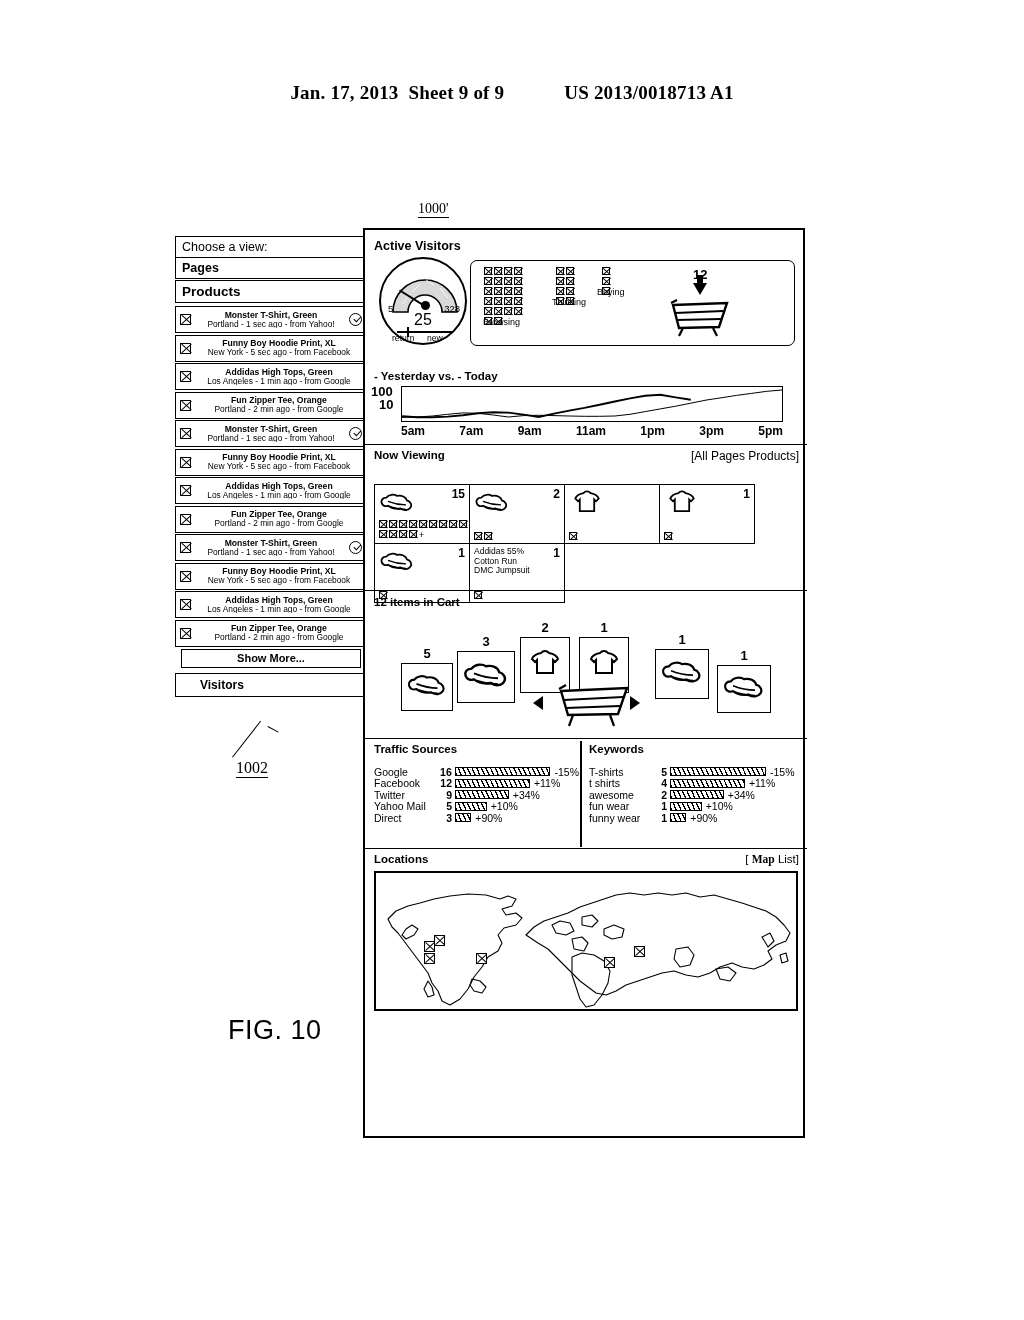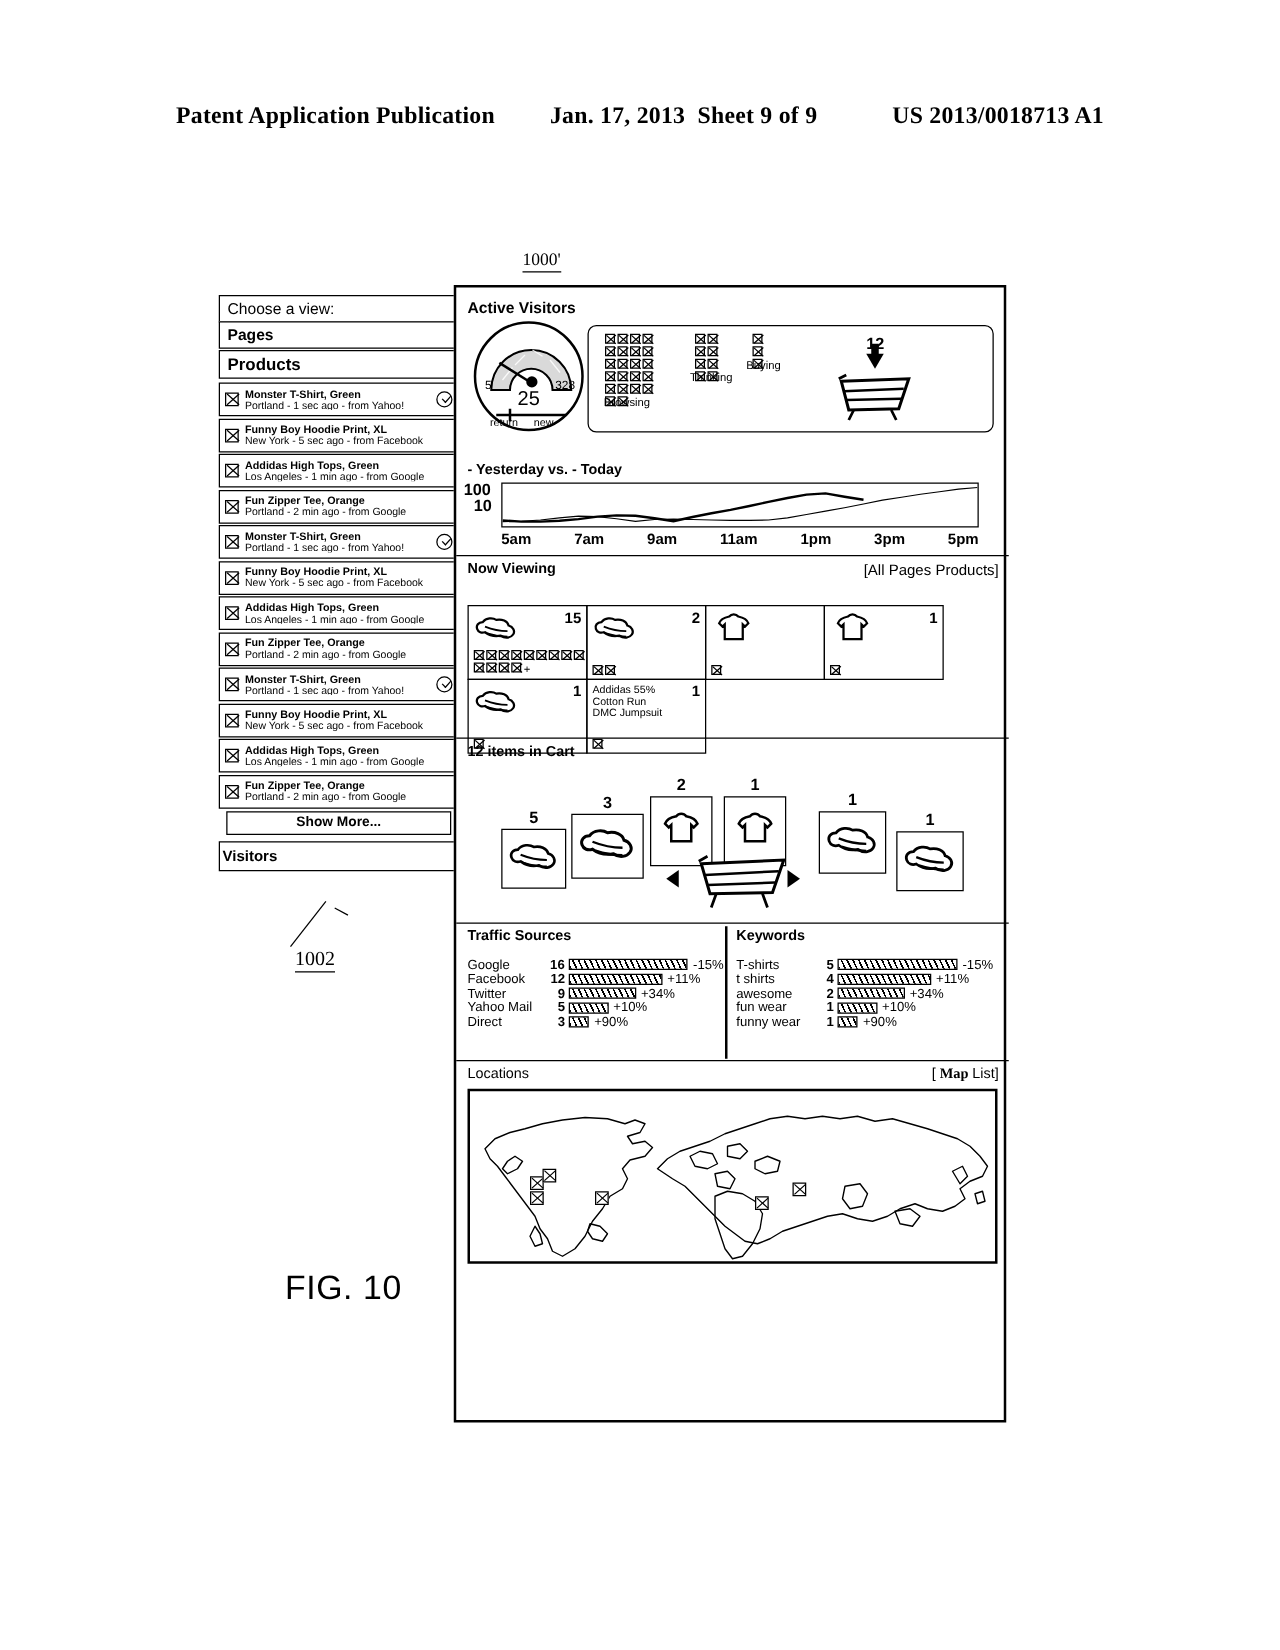--- a/index.html
+++ b/index.html
@@ -45,20 +45,21 @@
   
   #app-window{
     position:absolute; left:363px; top:228px;
     width:442px; height:910px;
     border:2px solid #000; background:#fff;
   }
   
   #sidebar{
     position:absolute; left:175px; top:236px;
     width:192px;
+    text-align:center;
   }
   .side-box{
     border:1.6px solid #000; background:#fff;
     height:22px; display:flex; align-items:center;
     padding-left:6px; font-size:12.5px; font-weight:bold;
     margin-bottom:-1px;
   }
   .side-box.thin{ font-weight:normal; }
   #products-head{
     border:1.8px solid #000; height:23px;
@@ -98,21 +99,21 @@
     content:""; position:absolute; left:4.5px; top:4.5px;
     width:7px; height:1.4px; background:#000; transform:rotate(-48deg);
   }
   #show-more{
     border:1.5px solid #000; height:19px; margin:2px 6px 0 6px;
     display:flex; align-items:center; justify-content:center;
     font-size:11px; font-weight:bold;
   }
   #visitors-box{
     border:1.6px solid #000; height:24px; margin-top:5px;
-    display:flex; align-items:center; padding-left:2px;
+    display:flex; align-items:center; padding-left:24px;
     font-size:12px; font-weight:bold;
   }
 
   
   .panel{ position:absolute; left:0; width:442px; }
 
   
   #active-visitors{ top:6px; height:128px; }
   #av-title{ position:absolute; left:9px; top:3px; font-size:12.5px; font-weight:bold; }
   #gauge{
@@ -234,42 +235,41 @@
   .stat-name{ font-size:10.5px; width:62px; white-space:nowrap; }
   .stat-val{ font-size:10.5px; font-weight:bold; width:16px; text-align:right; margin-right:3px; }
   .stat-bar{
     height:9px; border:1.2px solid #000;
     background:repeating-linear-gradient(65deg,#000 0 1.3px,#fff 1.3px 4.2px);
   }
   .stat-pct{ font-size:10.5px; margin-left:4px; white-space:nowrap; }
 
   
   #locations{ top:618px; height:172px; border-top:1.8px solid #000; }
-  #loc-title{ position:absolute; left:9px; top:4px; font-size:11.5px; font-weight:normal; }
+  #loc-title{ position:absolute; left:9px; top:4px; font-size:11.5px; font-weight:bold; }
   #loc-toggle{ position:absolute; right:8px; top:4px; font-size:11.5px; }
   #loc-toggle b{ font-weight:bold;font-family:Liberation Serif, serif; }
   #map-box{
     position:absolute; left:9px; top:22px; width:424px; height:140px;
     border:2px solid #000; overflow:hidden;
   }
   .map-pin{
     position:absolute; width:11px; height:11px; border:1.5px solid #000; background:#fff;
   }
   .map-pin:before, .map-pin:after{
     content:""; position:absolute; left:-1px; top:3.5px;
     width:12px; height:1px; background:#000;
   }
   .map-pin:before{ transform:rotate(42deg); }
   .map-pin:after{ transform:rotate(-42deg); }
 </style>
 </head>
 <body>
 
 <div id="patent-header">
-  <span class="seg s1">Patent Application Publication</span>
   <span class="seg s2">Jan. 17, 2013  Sheet 9 of 9</span>
   <span class="seg">US 2013/0018713 A1</span>
 </div>
 
 <div id="fig-caption">FIG. 10</div>
 
 <div class="ref" style="left:418px; top:202px;">1000'</div>
 <div class="ref" style="left:236px; top:760px; font-size:16px;">1002</div>
 <div class="lead" style="left:232px; top:757px; width:46px; transform:rotate(-52deg);"></div>
 <div class="lead" style="left:268px; top:726px; width:12px; transform:rotate(28deg);"></div>

